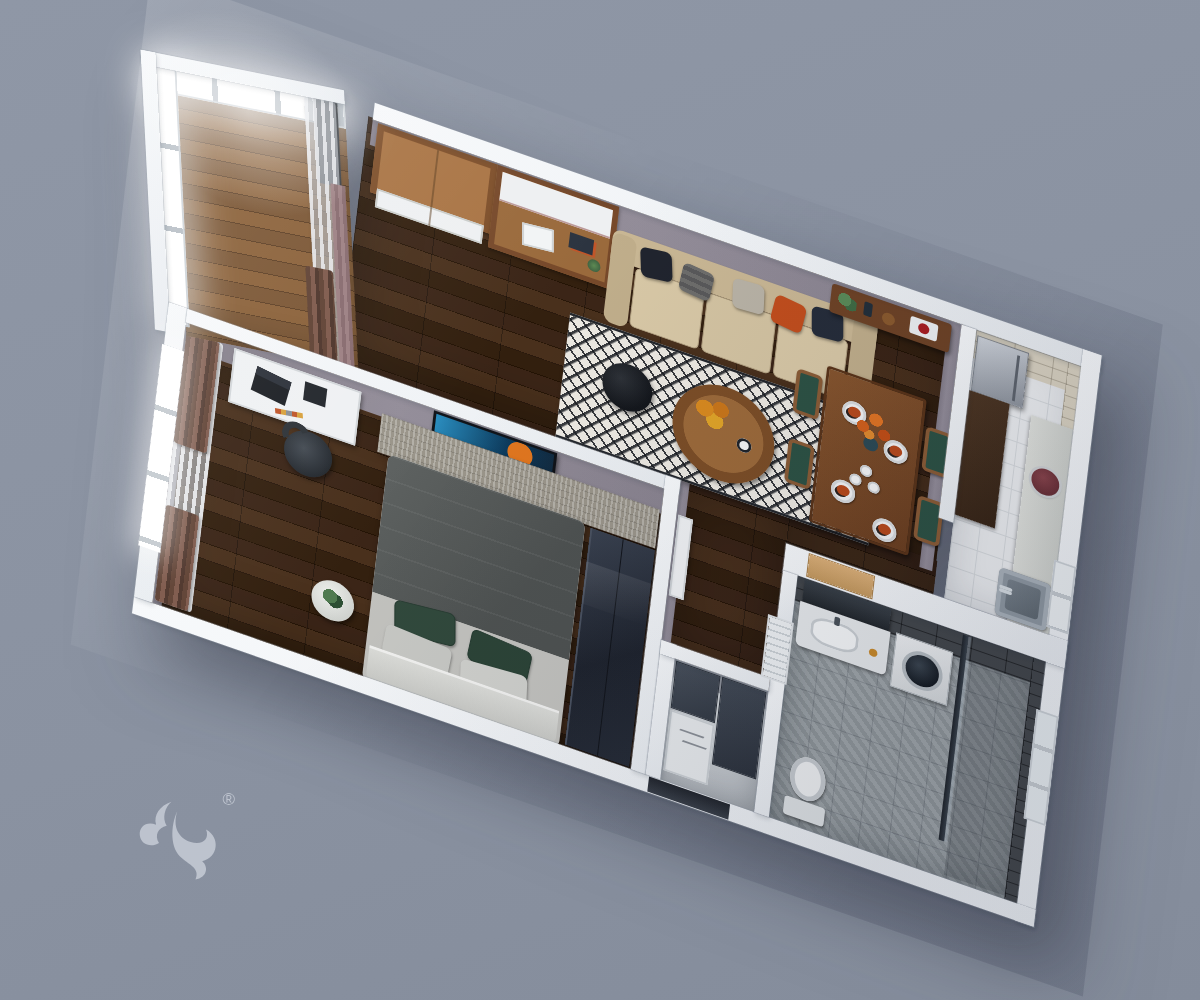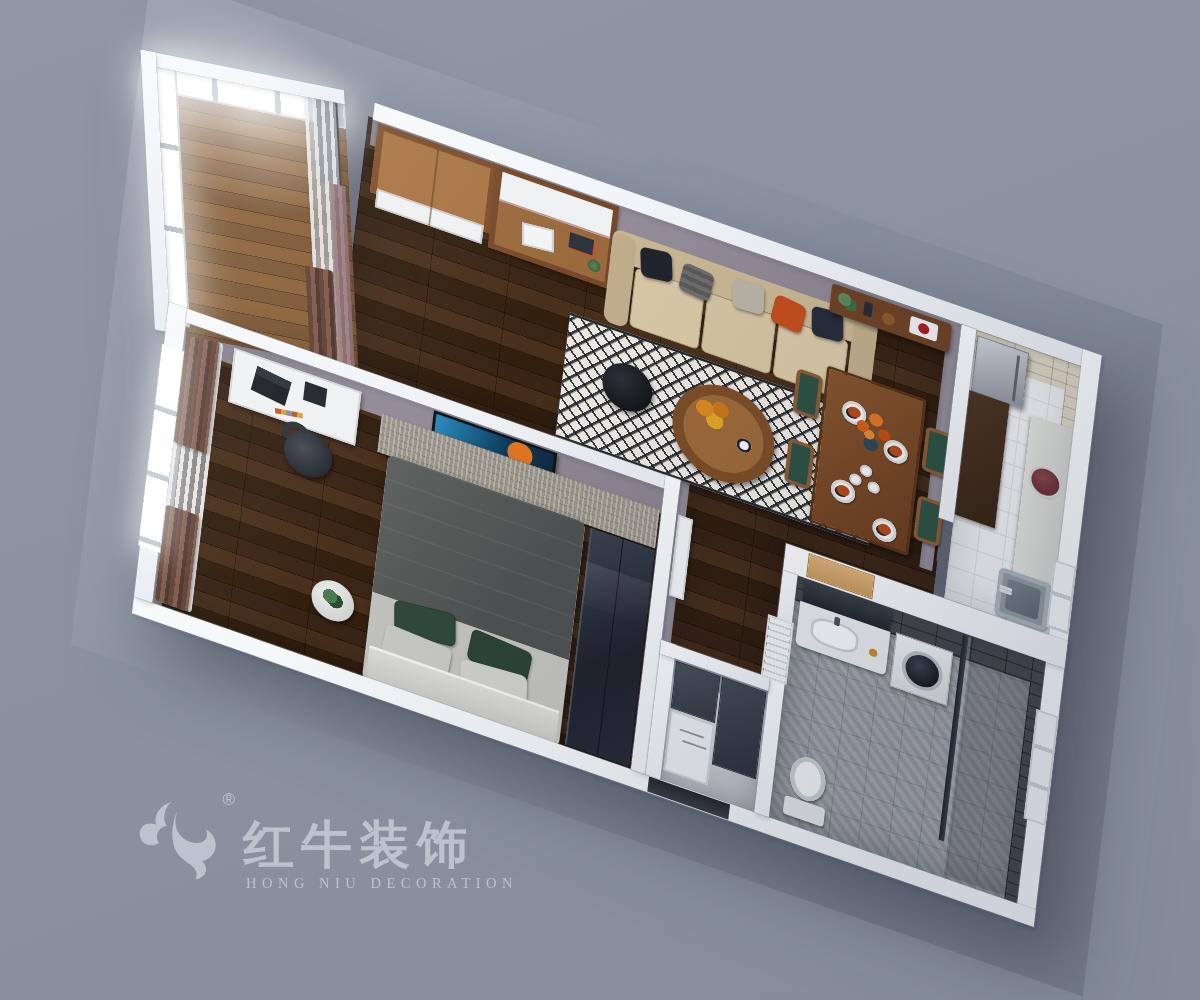--- a/index.html
+++ b/index.html
@@ -258,18 +258,14 @@
   </div>
 
   <div class="watermark">
     <div class="wm-icon">
       <svg viewBox="0 0 100 100" width="96" height="100" fill="currentColor">
         <path d="M38,8 C26,12 19,22 22,32 C13,28 4,33 5,43 C6,53 17,56 25,51 C20,43 24,35 33,33 C28,25 31,14 38,8 Z"></path>
         <path d="M44,18 C39,34 45,46 58,50 C70,54 78,47 74,37 C89,45 87,66 70,70 C77,76 75,87 63,89 C68,78 57,74 49,67 C36,57 37,33 44,18 Z"></path>
       </svg>
       <span class="wm-reg">®</span>
     </div>
-    <div class="wm-text">
-      <span class="wm-cn">红牛装饰</span>
-      <span class="wm-en">HONG NIU DECORATION</span>
-    </div>
   </div>
 </div>
 
 </body></html>

